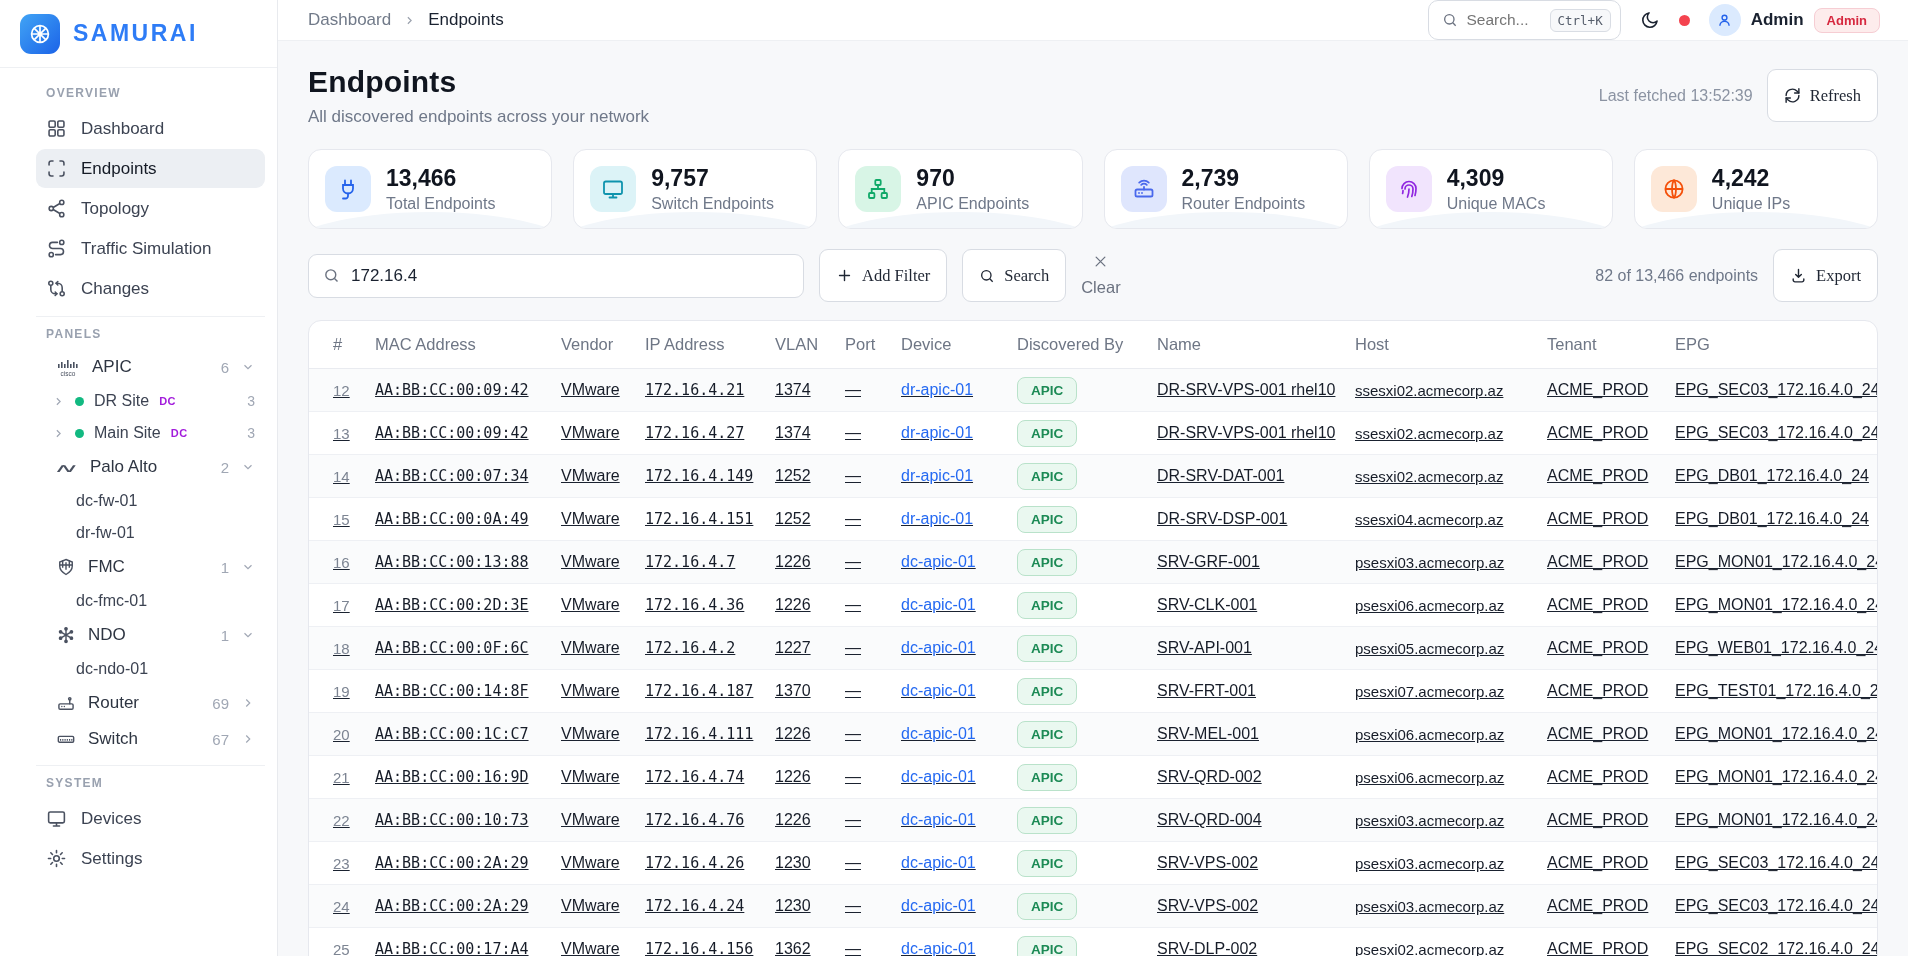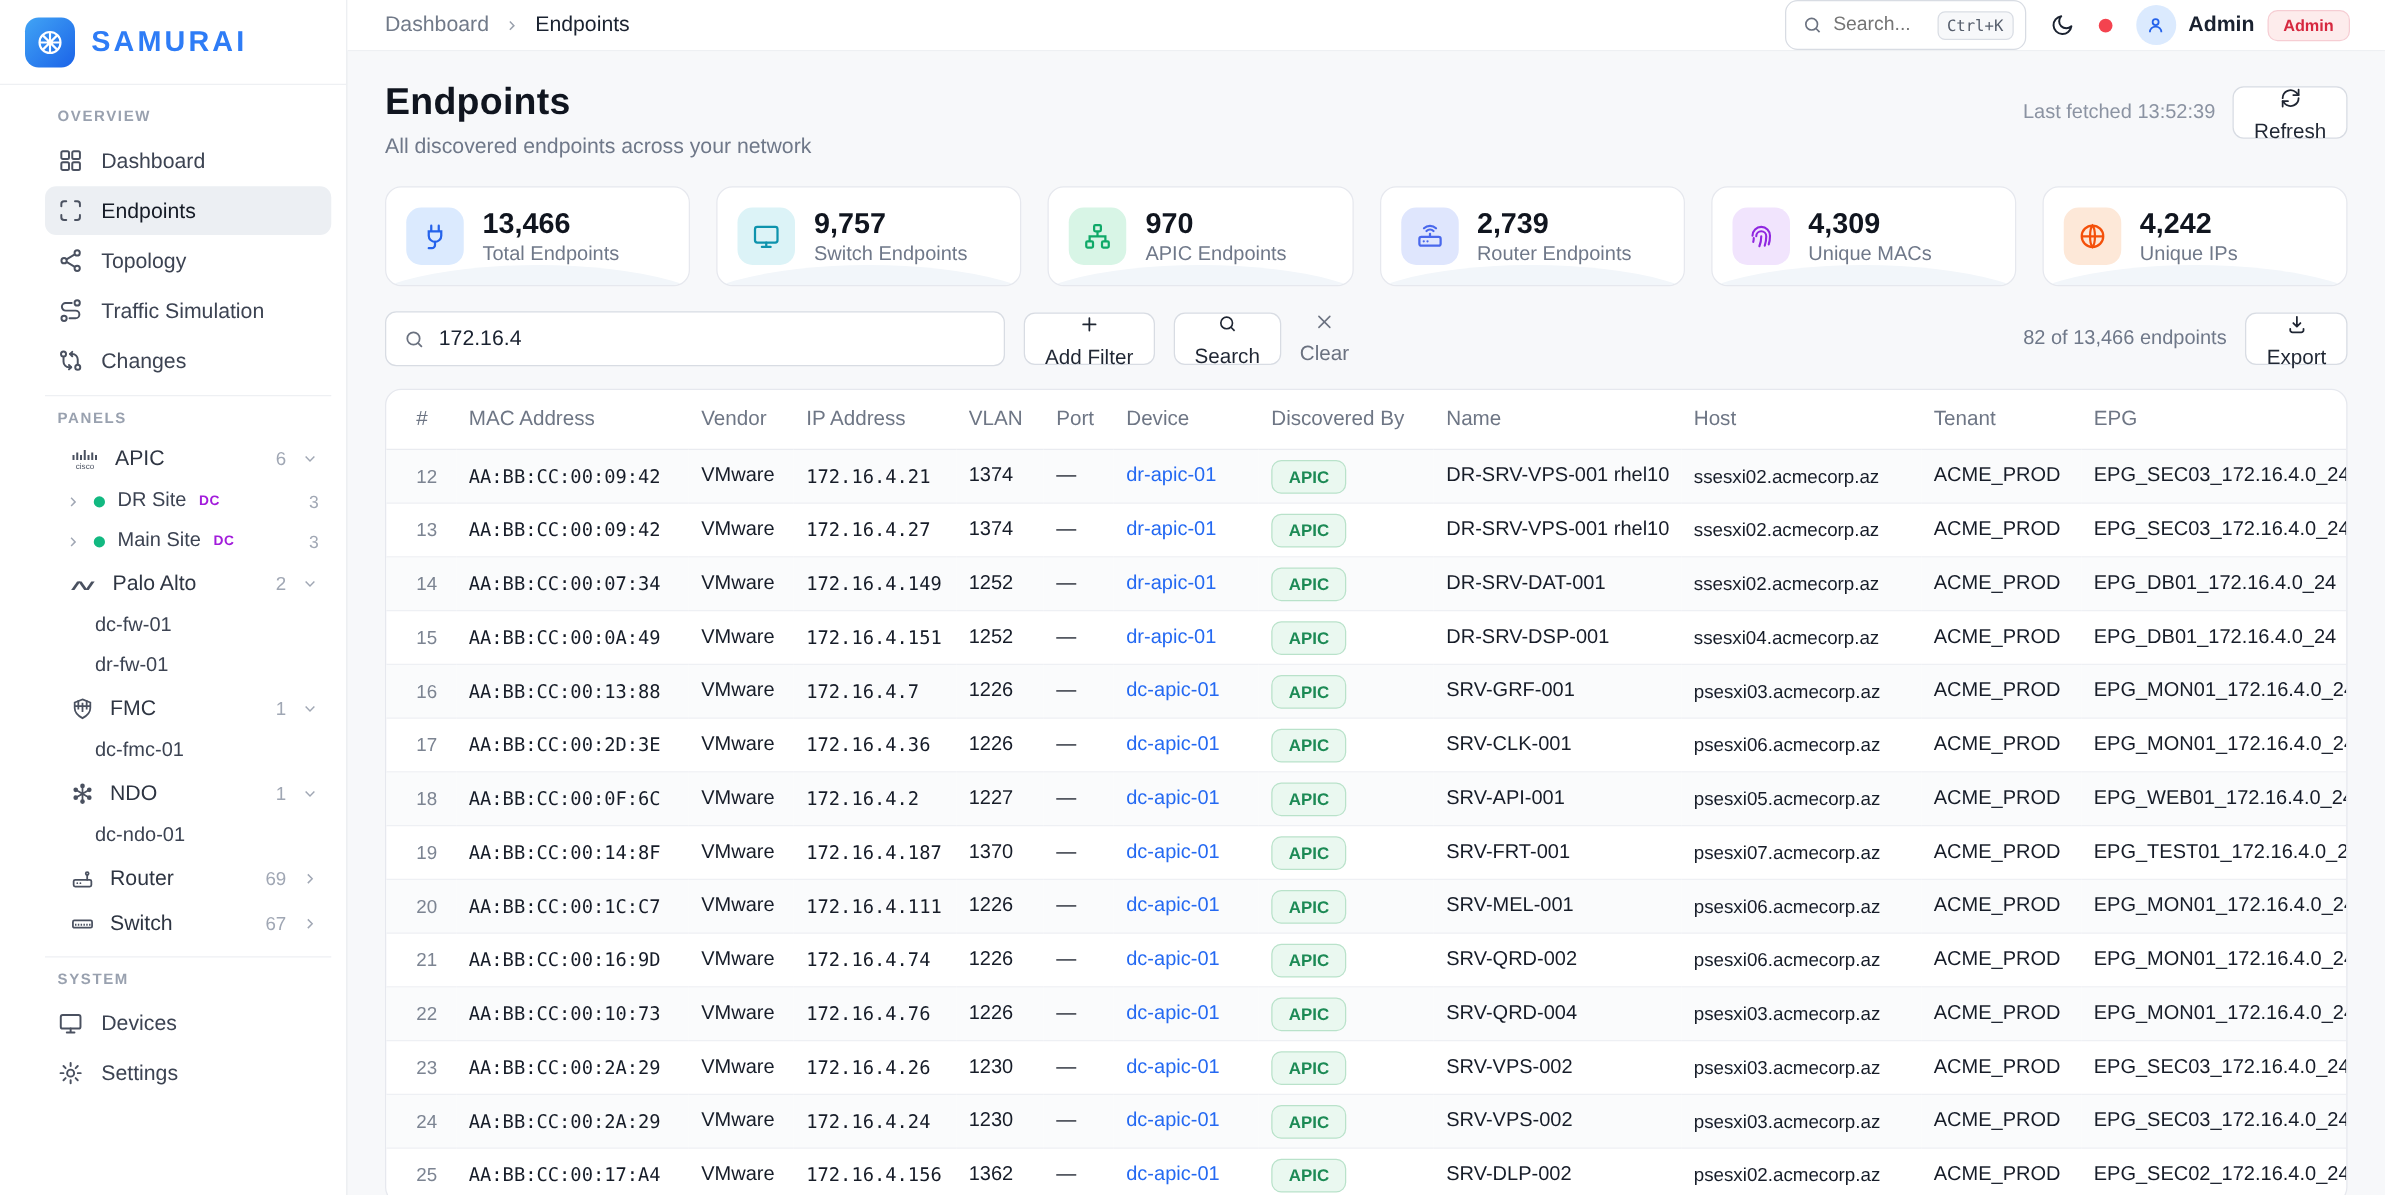--- a/index.html
+++ b/index.html
@@ -46,21 +46,21 @@
   .avatar { width:32px; height:32px; border-radius:50%; background:#dbeafe; color:#2563eb; display:flex; align-items:center; justify-content:center; }
   .user-name { font-size:17px; font-weight:600; color:#1a2230; }
   .role-pill { background:#fdecec; border:1px solid #f6cdd3; color:#d6283f; font-size:13px; font-weight:700; border-radius:8px; padding:4px 12px; }
 
   .content { flex:1; padding:24px 30px 0; }
   .page-head { display:flex; align-items:flex-start; }
   .page-title { font-size:30px; font-weight:700; color:#10151f; letter-spacing:.2px; }
   .page-sub { font-size:17px; color:#6f7889; margin-top:8px; }
   .head-right { margin-left:auto; display:flex; align-items:center; gap:14px; margin-top:4px; }
   .fetched { color:#8b93a2; font-size:16px; }
-  .btn { height:42px; border:1px solid #d8dce3; border-radius:9px; background:#fff; display:inline-flex; align-items:center; gap:9px; padding:0 16px; font-size:16.5px; color:#1f2633; font-weight:500; cursor:pointer; font-family:Liberation Sans, sans-serif;flex-direction:column; }
+  .btn { height:53px; border:1px solid #d8dce3; border-radius:9px; background:#fff; display:inline-flex; align-items:center; gap:9px; padding:0 16px; font-size:16.5px; color:#1f2633; font-weight:500; cursor:pointer; font-family:Liberation Serif, serif; }
 
   .stats { display:flex; gap:21px; margin-top:22px; }
   .stat-card { flex:1; background:#fff; border:1px solid #e6e8ee; border-radius:13px; padding:14px 16px; display:flex; align-items:center; gap:15px; height:80px; position:relative; overflow:hidden; }
   .stat-card::after { content:""; position:absolute; left:-12%; width:124%; bottom:-26px; height:42px; background:#f2f6fa; border-radius:50% 50% 0 0 / 100% 100% 0 0; }
   .stat-icon { width:46px; height:46px; border-radius:12px; display:flex; align-items:center; justify-content:center; flex:none; z-index:1; }
   .stat-text { z-index:1; }
   .stat-value { font-size:23px; font-weight:700; color:#10151f; }
   .stat-label { font-size:16px; color:#6f7889; margin-top:3px; }
 
   .filter-row { display:flex; align-items:center; gap:15px; margin-top:20px; }
@@ -69,21 +69,21 @@
   .clear-btn { background:none; border:none; display:inline-flex; align-items:center; gap:9px; color:#6b7280; font-size:16.5px; cursor:pointer; font-family:"Liberation Sans",sans-serif;flex-direction:column; }
   .result-count { margin-left:auto; color:#6f7889; font-size:16px; }
 
   .table-wrap { margin-top:18px; background:#fff; border:1px solid #e6e8ee; border-radius:13px; overflow:hidden; }
   table { width:100%; border-collapse:collapse; table-layout:fixed; }
   th { text-align:left; font-size:16.5px; font-weight:400; color:#6e7685; padding:14px 10px; border-bottom:1px solid #e9ebf0; white-space:nowrap; }
   th:first-child { padding-left:24px; }
   td { font-size:16px; color:#161c28; padding:0 10px; height:43px; border-bottom:1px solid #eef0f4; white-space:nowrap; overflow:hidden; }
   td:first-child { padding-left:24px; }
   tbody tr:nth-child(odd) td { background:#fafbfc; }
-  tbody tr { cursor:pointer; }
+  tbody tr { cursor:pointer;text-decoration:underline; }
   .mono { font-family:"DejaVu Sans Mono",monospace; font-size:15px; }
   .c-num { color:#7c8492; font-size:15px; }
   .c-host { font-size:15px; }
   a.device-link { color:#2469f2; text-decoration:none; }
   .badge-apic { display:inline-block; padding:5px 13px; border:1px solid #b9e2ca; background:#eaf8f0; color:#1c8a55; border-radius:8px; font-size:13.5px; font-weight:600; }
   
   .w-num{width:56px}.w-mac{width:186px}.w-vendor{width:84px}.w-ip{width:130px}.w-vlan{width:70px}.w-port{width:56px}.w-device{width:116px}.w-disc{width:140px}.w-name{width:198px}.w-host{width:192px}.w-tenant{width:128px}.w-epg{width:auto}
 </style>
 </head>
 <body>

